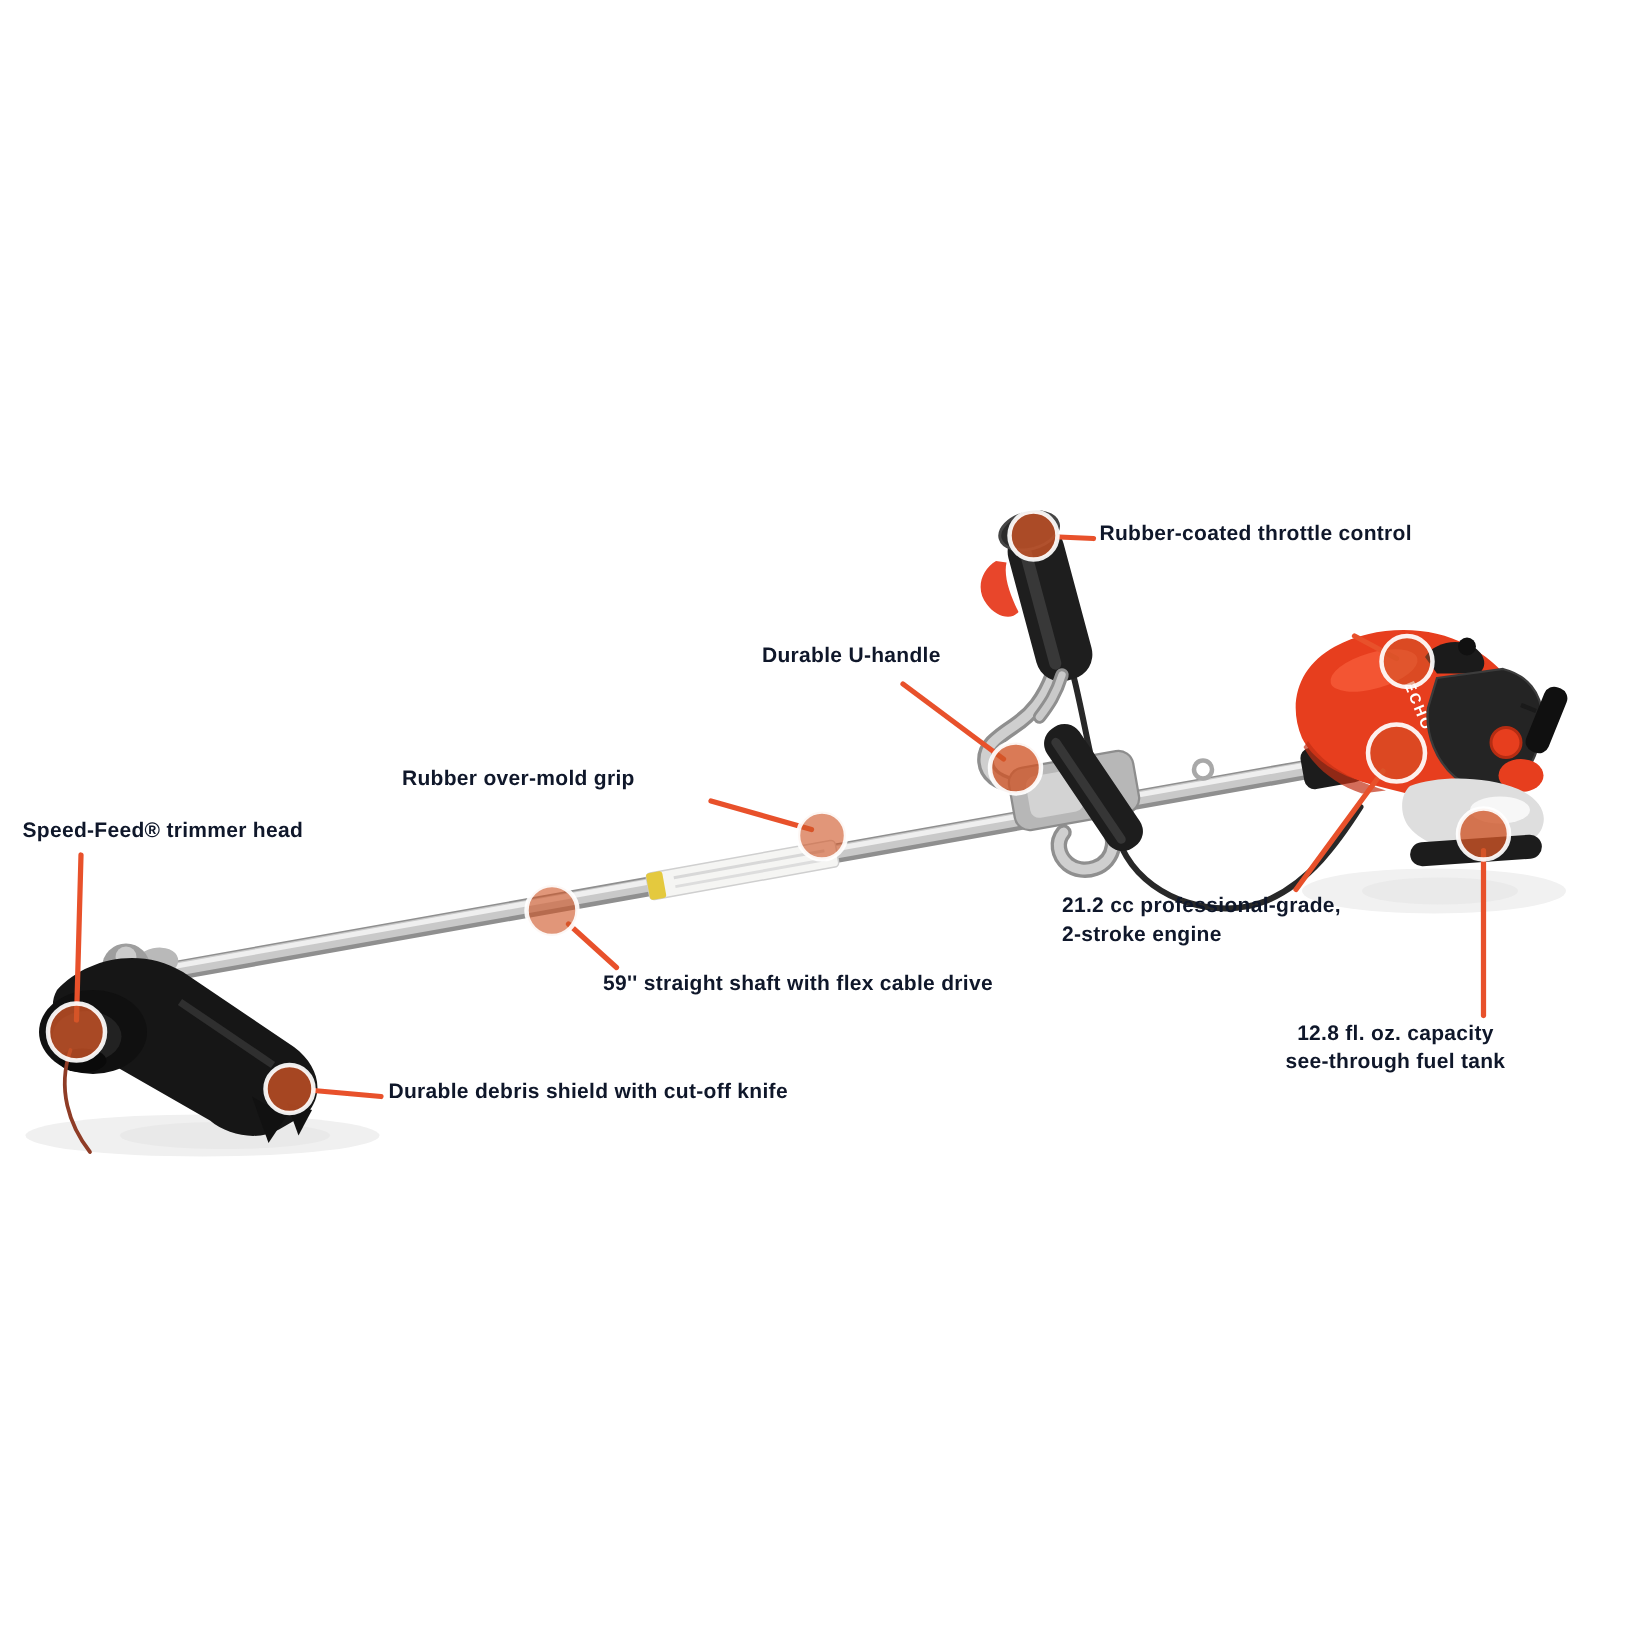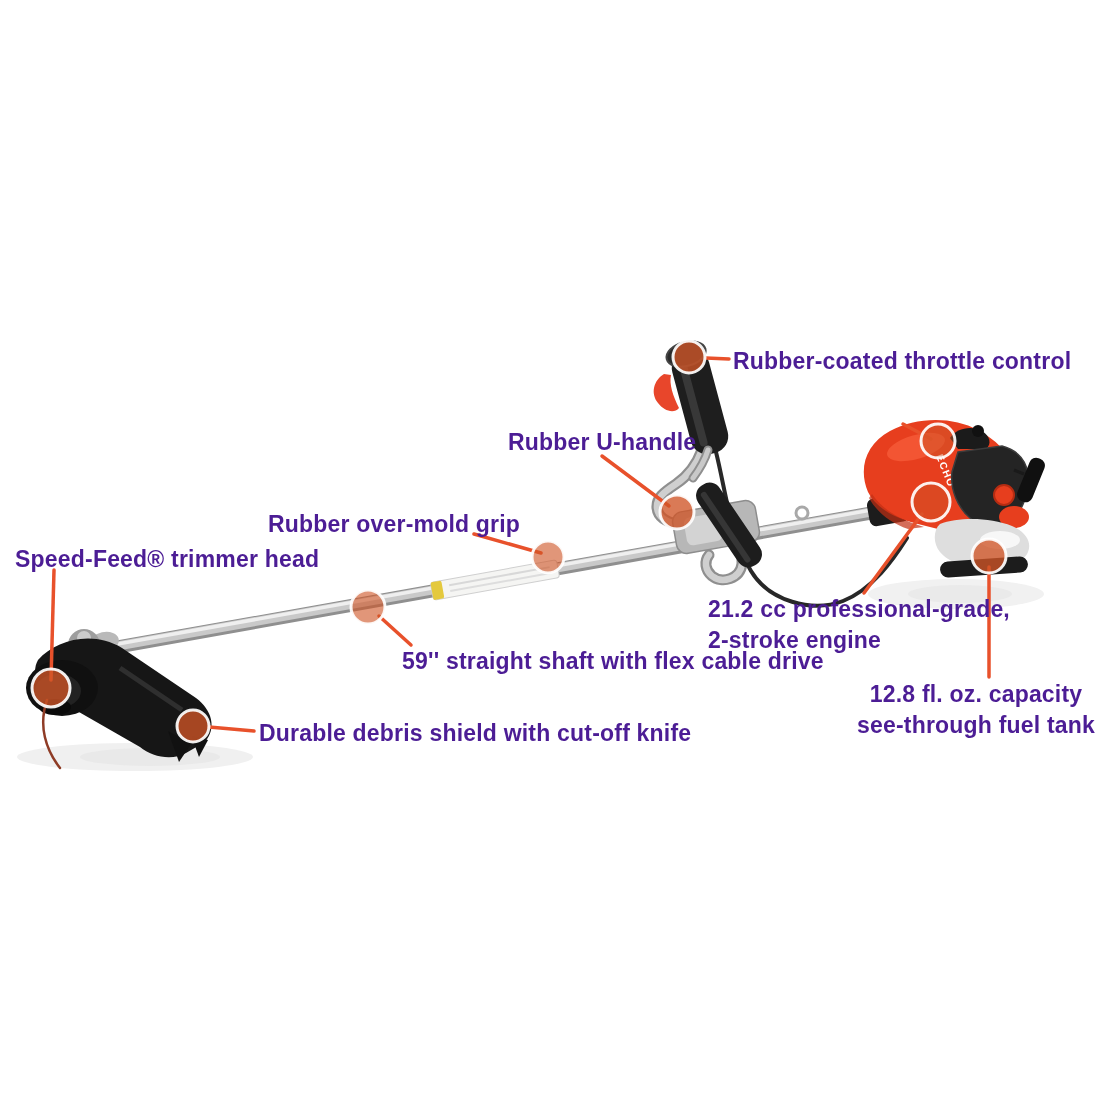--- a/index.html
+++ b/index.html
@@ -4,23 +4,23 @@
 <style>
   html,body{margin:0;padding:0;background:#ffffff;}
   .canvas{
     position:relative;width:1096px;height:1096px;background:#ffffff;
     font-family:"Liberation Sans", sans-serif;overflow:hidden;
   }
   .device-svg{position:absolute;left:0;top:0;width:1096px;height:1096px;}
   .callout-label{
     position:absolute;
     font-weight:bold;
-    font-size:23px;
+    font-size:14px;
     line-height:1.36;
-    color:#4c1d95;
+    color:#0f172a;
     white-space:pre-line;
     letter-spacing:0.2px;
   }
 </style>
 </head>
 <body>
 
 <div class="canvas">
 
   <svg class="device-svg" viewBox="0 0 1096 1096">
@@ -137,21 +137,21 @@
       <circle cx="548" cy="557" r="16" fill-opacity="0.62"></circle>
       <circle cx="51" cy="688" r="19"></circle>
       <circle cx="931" cy="502" r="19" fill-opacity="0.45"></circle>
       <circle cx="368" cy="607" r="17" fill-opacity="0.62"></circle>
       <circle cx="989" cy="556" r="17"></circle>
       <circle cx="193" cy="726" r="16"></circle>
     </g>
   </svg>
 
   <div class="callout-label" style="left:733px; top:346px;">Rubber-coated throttle control</div>
-  <div class="callout-label" style="left:508px; top:427px;">Rubber U-handle</div>
+  <div class="callout-label" style="left:508px; top:427px;">Durable U-handle</div>
   <div class="callout-label" style="left:268px; top:509px;">Rubber over-mold grip</div>
   <div class="callout-label" style="left:15px;  top:544px;">Speed-Feed® trimmer head</div>
   <div class="callout-label" style="left:708px; top:594px;">21.2 cc professional-grade,
 2-stroke engine</div>
   <div class="callout-label" style="left:402px; top:646px;">59'' straight shaft with flex cable drive</div>
   <div class="callout-label" style="left:857px; top:679px;text-align:center;">12.8 fl. oz. capacity
 see-through fuel tank</div>
   <div class="callout-label" style="left:259px; top:718px;">Durable debris shield with cut-off knife</div>
 
 </div>

